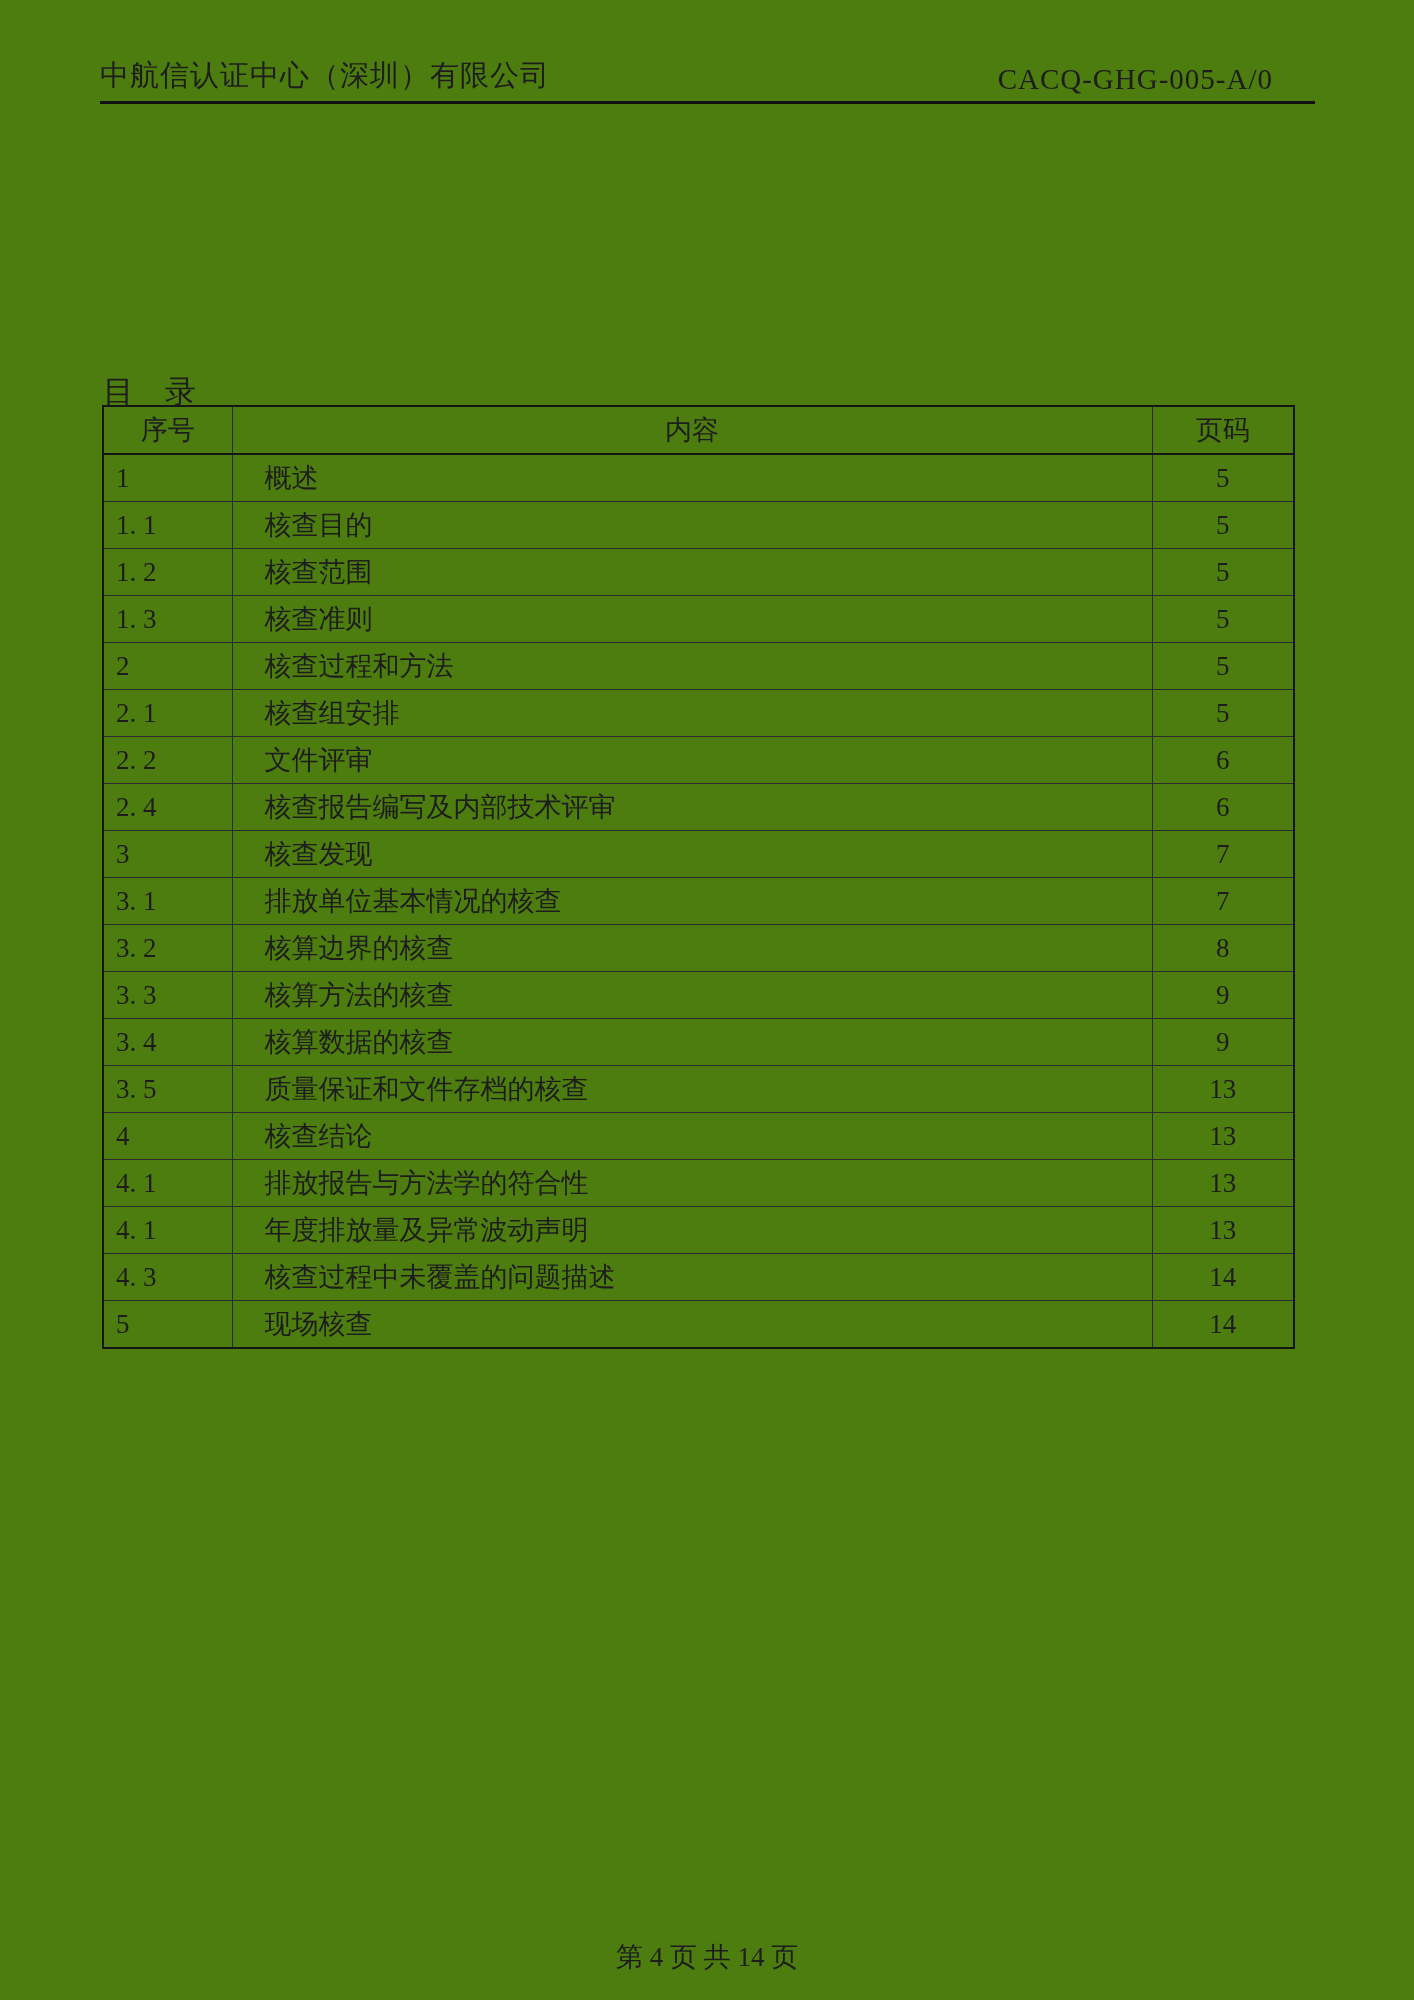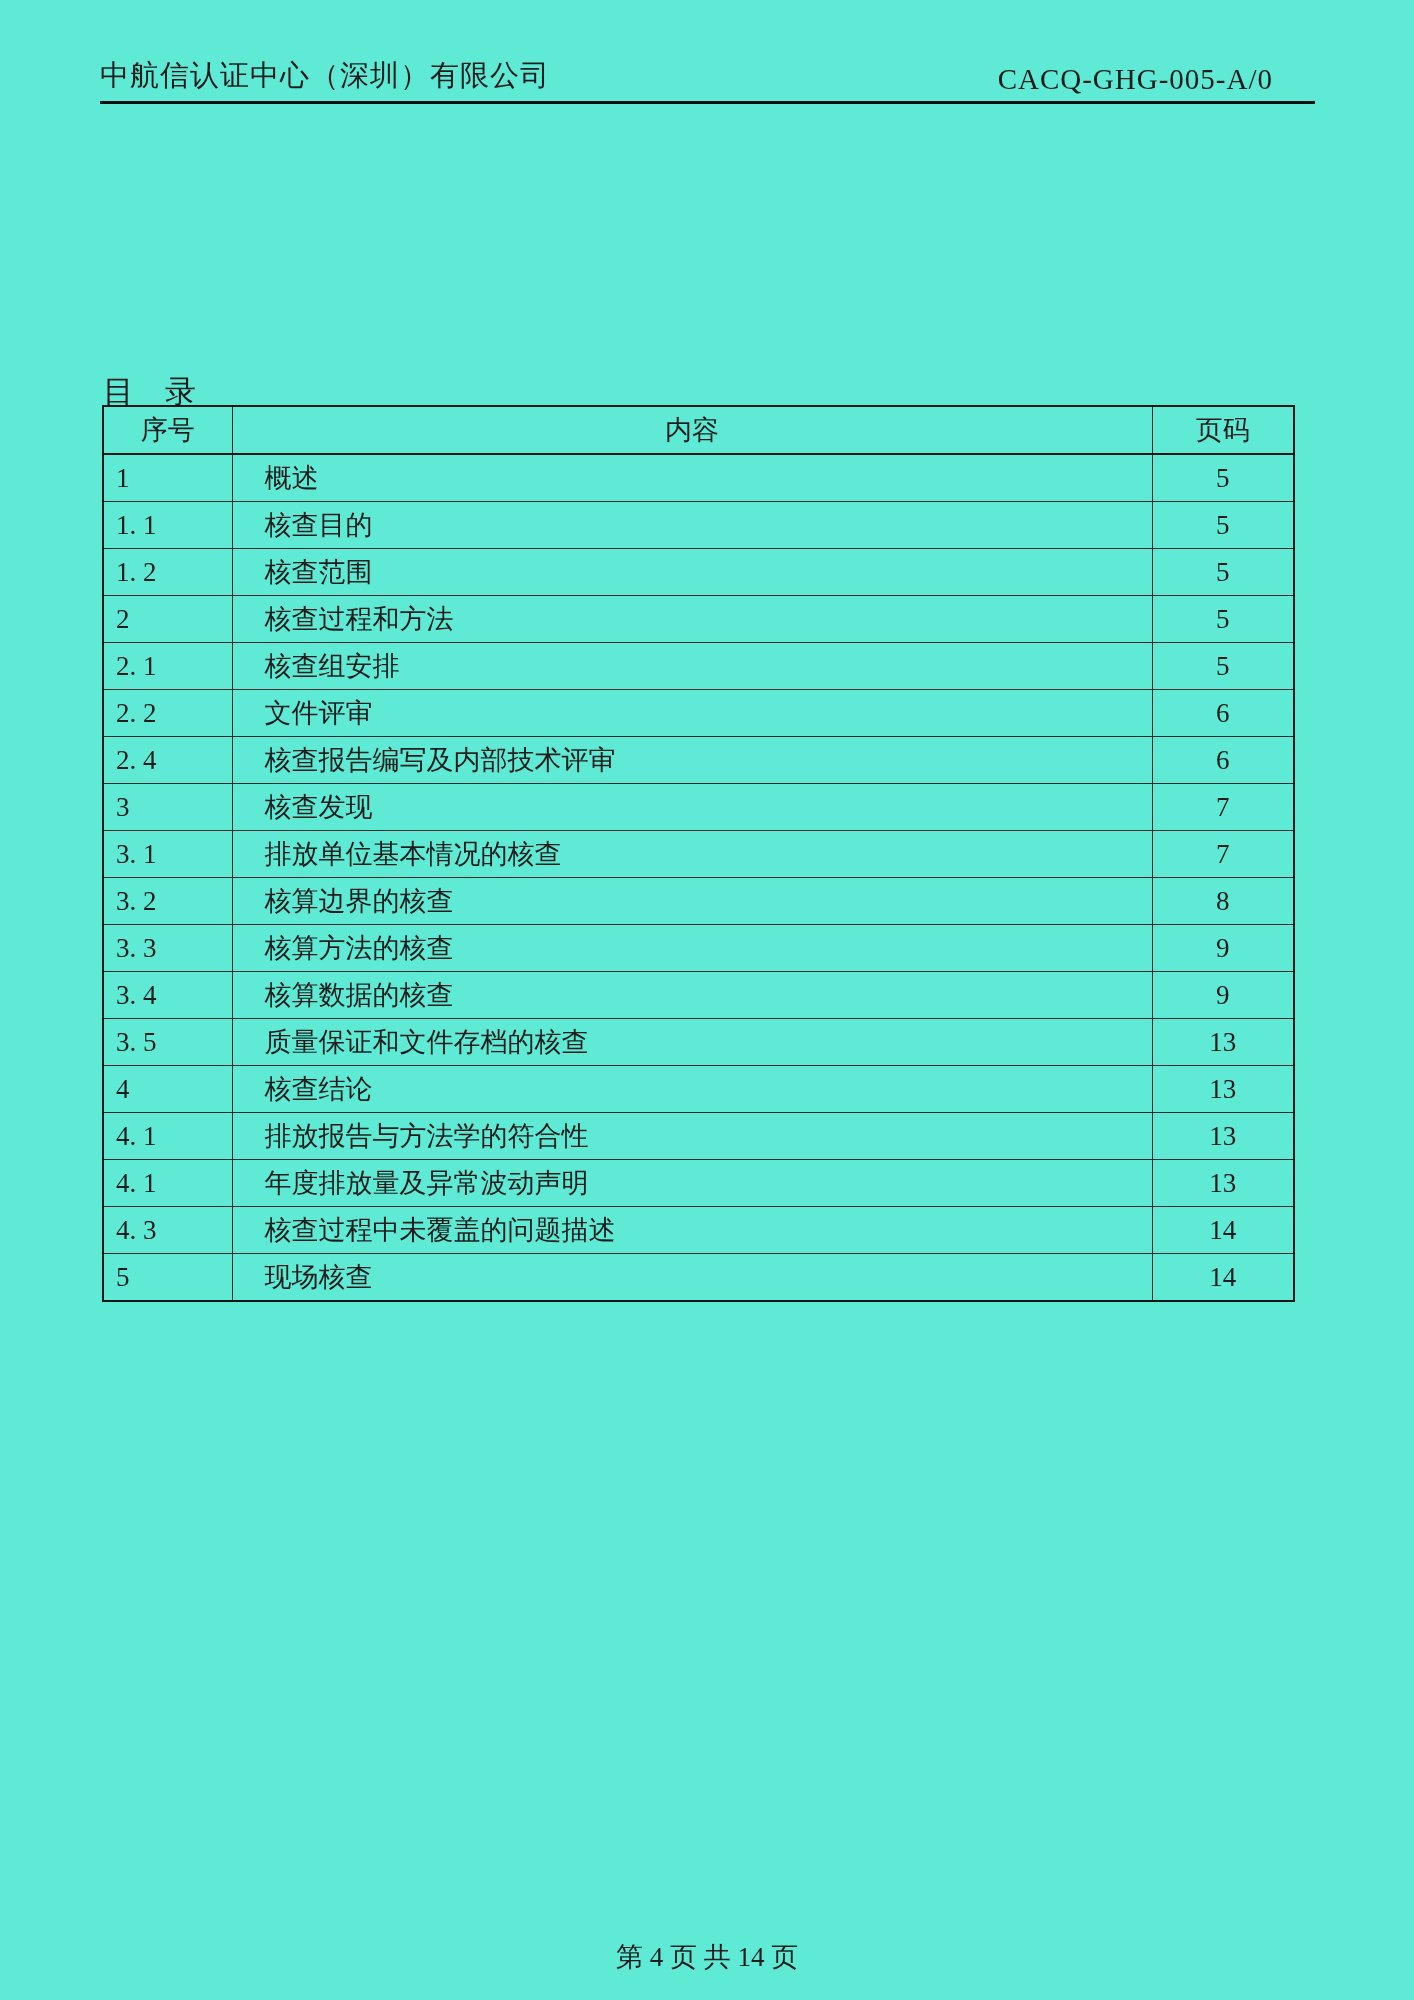--- a/index.html
+++ b/index.html
@@ -1,21 +1,21 @@
 <!DOCTYPE html>
 <html><head>
 <meta charset="utf-8">
 <style>
   html, body { margin: 0; padding: 0; background: #888; }
   .page {
     position: relative;
     width: 1414px;
     height: 2000px;
     margin: 0 auto;
-    background: #5eead4;
+    background: #4d7c0f;
     color: #1d1d1d;
     font-family: "Liberation Serif", "DejaVu Serif", serif;
     overflow: hidden;
   }
 
   
   .doc-header {
     position: absolute;
     top: 56px;
     left: 100px;
@@ -131,20 +131,25 @@
           <td class="cell-index">1. 1</td>
           <td class="cell-content">核查目的</td>
           <td class="cell-page">5</td>
         </tr>
         <tr>
           <td class="cell-index">1. 2</td>
           <td class="cell-content">核查范围</td>
           <td class="cell-page">5</td>
         </tr>
         <tr>
+          <td class="cell-index">1. 3</td>
+          <td class="cell-content">核查准则</td>
+          <td class="cell-page">5</td>
+        </tr>
+        <tr>
           <td class="cell-index">2</td>
           <td class="cell-content">核查过程和方法</td>
           <td class="cell-page">5</td>
         </tr>
         <tr>
           <td class="cell-index">2. 1</td>
           <td class="cell-content">核查组安排</td>
           <td class="cell-page">5</td>
         </tr>
         <tr>

